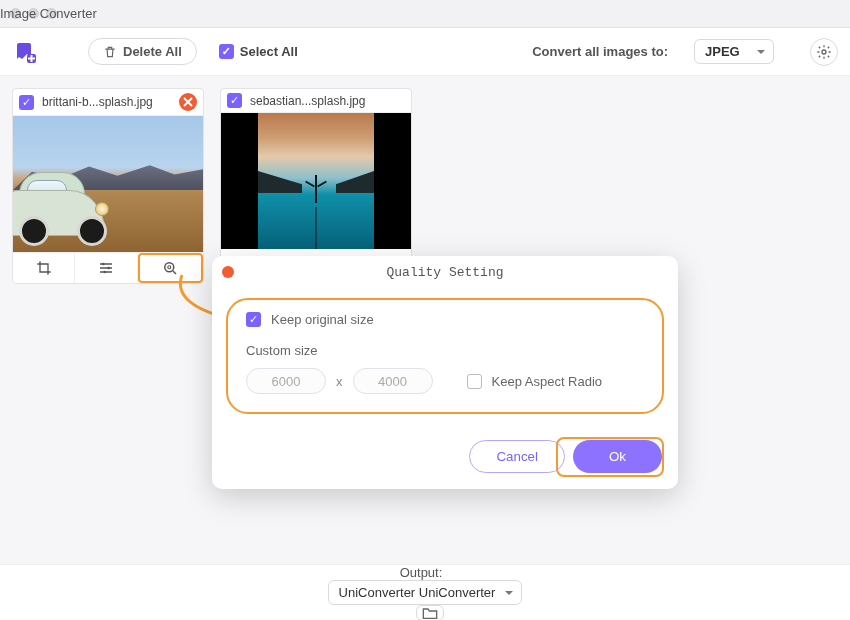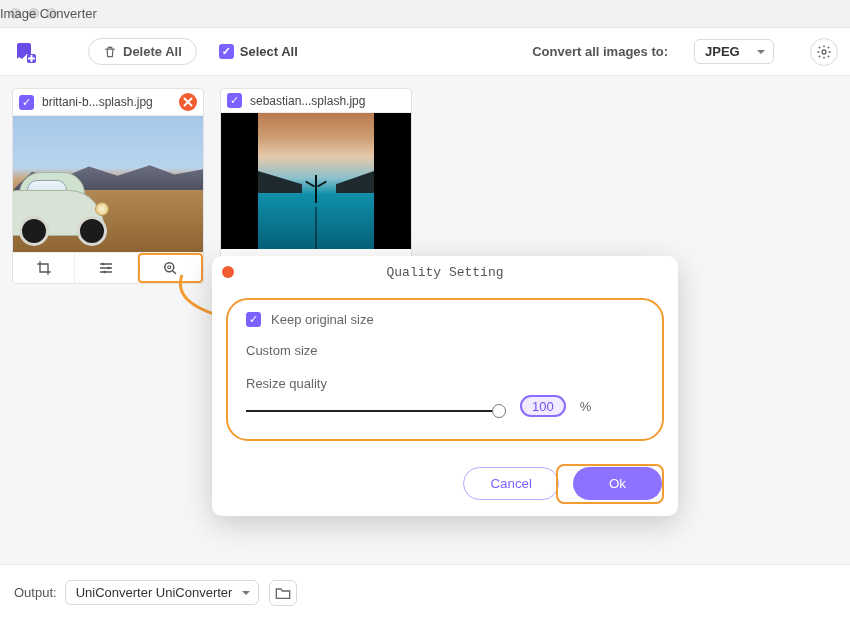--- a/index.html
+++ b/index.html
@@ -187,39 +187,39 @@
   .slider-thumb {
     position:absolute; top:3px; right:0; width:14px; height:14px;
     background:#fff; border:1px solid #777; border-radius:50%;
   }
   .pct-box {
     display:inline-block; border:2px solid #8b6cff; border-radius:12px;
     padding:0 10px; height:22px; line-height:20px; color:#6f52f0; font-weight:500;
     background:#f0ebff;
   }
   .modal-actions {
-    display:flex; justify-content:flex-end; gap:14px; margin:26px 16px 0 0;
+    display:flex; justify-content:flex-end; gap:8px; margin:26px 16px 0 0;
   }
   .btn-cancel {
     border:1px solid #b7a6ff; background:#fff; color:#7b61ff;
     border-radius:18px; padding:8px 26px; cursor:pointer;
   }
   .btn-ok {
     background:#8c72ff; color:#fff; border:none;
     border-radius:18px; padding:8px 36px; cursor:pointer;
   }
   .ok-hl {
     position:absolute; right:14px; bottom:12px;
     width:108px; height:40px; border:2px solid #f39a31; border-radius:8px;
     pointer-events:none;
   }
   .bottombar {
     position:absolute; left:0; right:0; bottom:0;
     height:56px; background:#fff; border-top:1px solid #eee;
-    display:flex; align-items:center; padding:0 14px;
+    display:flex; align-items:center; padding:0 14px;flex-direction:column;
   }
   .output-label { color:#555; margin-right:8px;}
   .out-select {
     border:1px solid #d9d9df; border-radius:6px; padding:4px 26px 4px 10px;
     position:relative; background:#fff; cursor:pointer; min-width:180px;
   }
   .out-select::after {
     content:""; position:absolute; right:8px; top:50%;
     border:4px solid transparent; border-top-color:#777;
     transform: translateY(-2px);
@@ -356,30 +356,27 @@
   <div class="modal-title">
     <span class="modal-close"></span>
     <span>Quality Setting</span>
   </div>
   <div class="settings">
     <div class="row">
       <span class="checkbox">✓</span>
       <span class="label">Keep original size</span>
     </div>
     <div class="label" style="margin:16px 0 10px 0">Custom size</div>
-    <div class="slider-wrap">
-      <div class="label">Resize quality</div>
-      <div class="row" style="gap:14px">
-        <div class="slider">
-          <div class="slider-track"></div>
-          <div class="slider-thumb"></div>
-        </div>
-        <span class="pct-box">100</span>
-        <span class="label">%</span>
-      </div>
+    <div class="row">
+      <div class="num-input">6000</div>
+      <span class="times">x</span>
+      <div class="num-input">4000</div>
+      <div style="width:14px"></div>
+      <span class="checkbox empty"></span>
+      <span class="label">Keep Aspect Radio</span>
     </div>
   </div>
   <div class="modal-actions">
     <button class="btn-cancel">Cancel</button>
     <button class="btn-ok">Ok</button>
   </div>
   <div class="ok-hl"></div>
 </div>
 
 <div class="bottombar">

